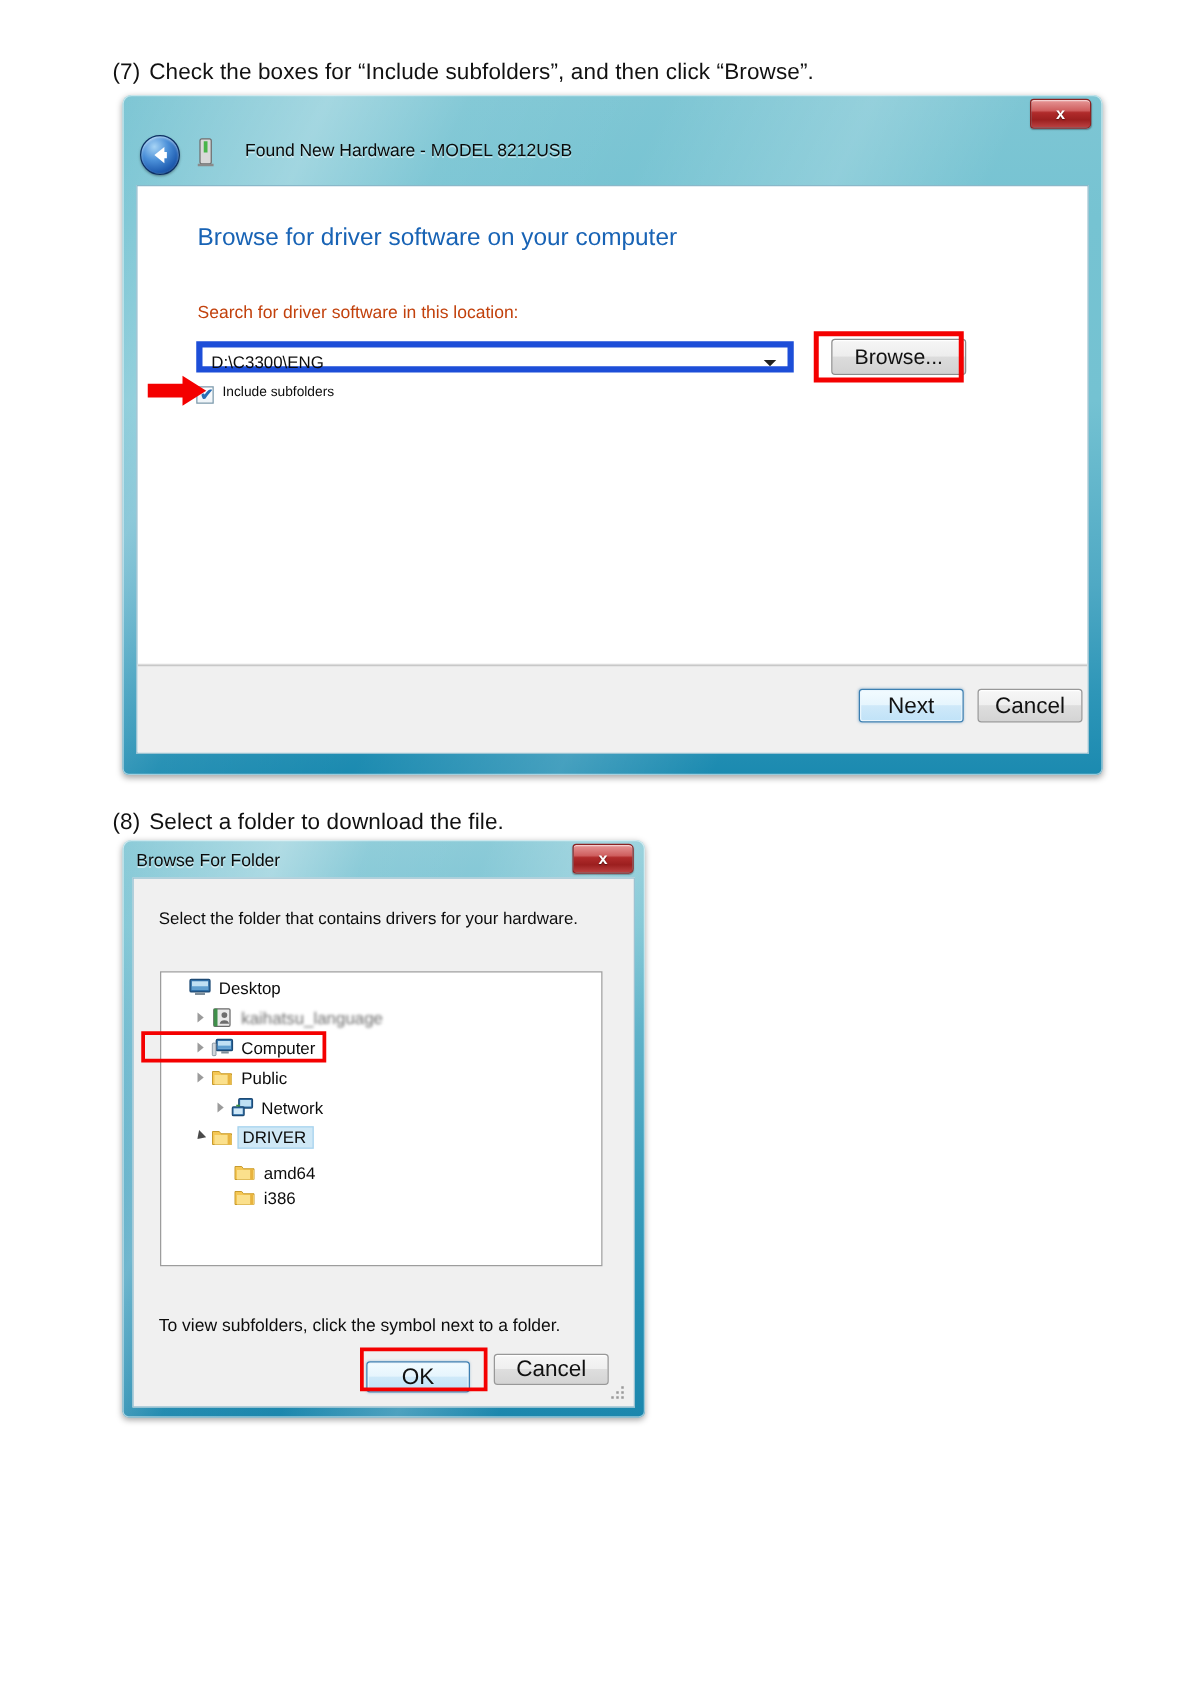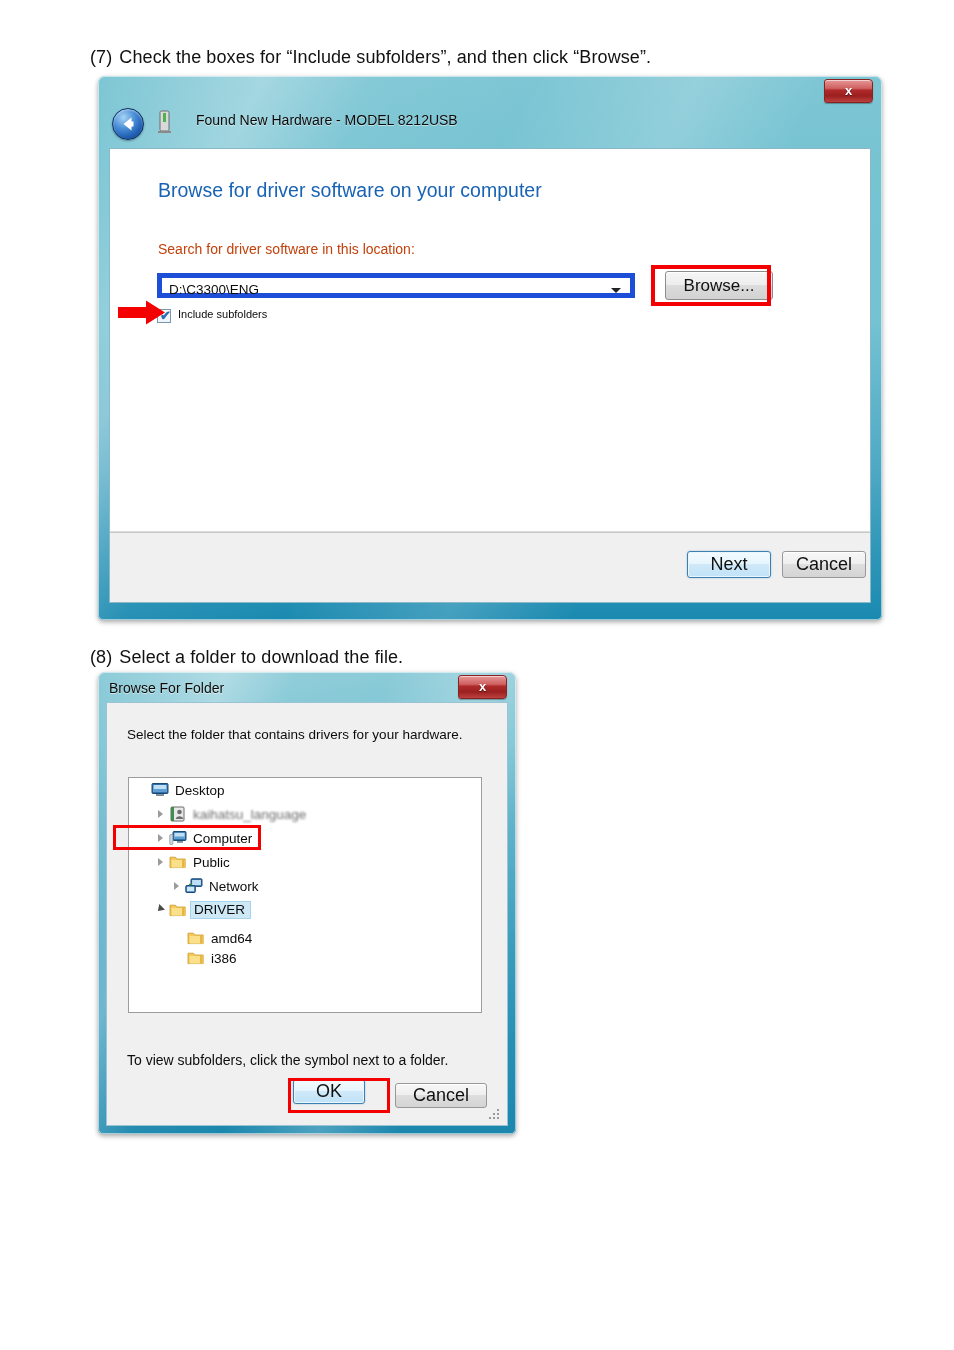--- a/index.html
+++ b/index.html
@@ -420,22 +420,22 @@
   }
   #browse-hint {
     position: absolute;
     left: 20px; top: 325px;
     font-size: 14px;
     color: #0c0c0c;
     white-space: nowrap;
     margin-top: 24px;
   }
   #ok-button {
-    left: 186px; top: 376px;
-    width: 72px; height: 25px;
+    left: 186px; top: 386px;
+    width: 83px; height: 25px;
     line-height: 23px;
   }
   #cancel-button-2 {
     left: 288px; top: 380px;
     width: 92px; height: 25px;
     line-height: 23px;
   }
   #ok-highlight {
     position: absolute;
     left: 181px; top: 375px;

